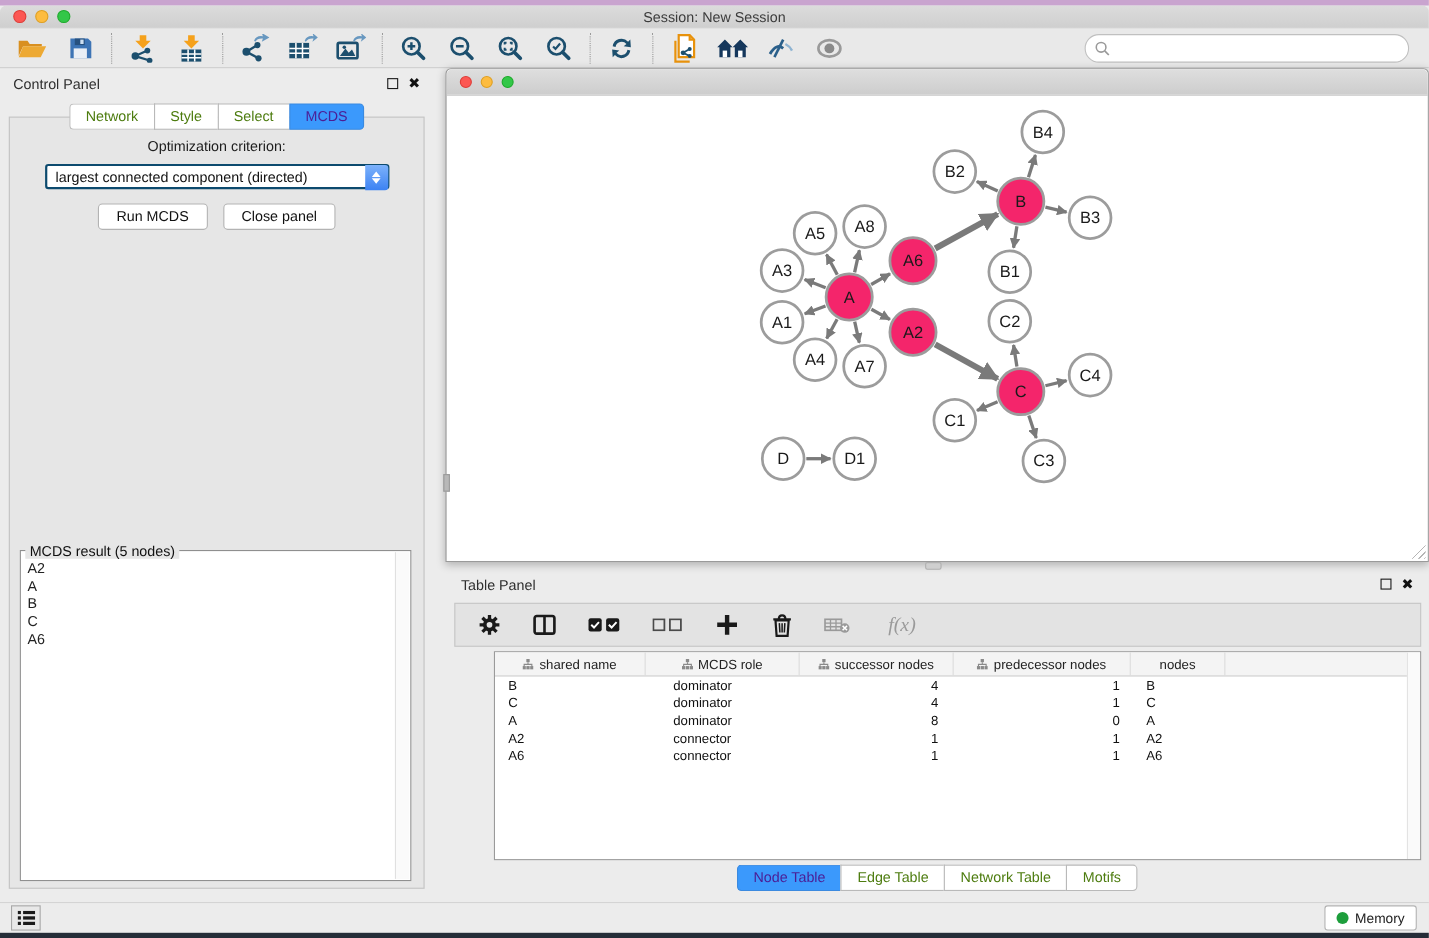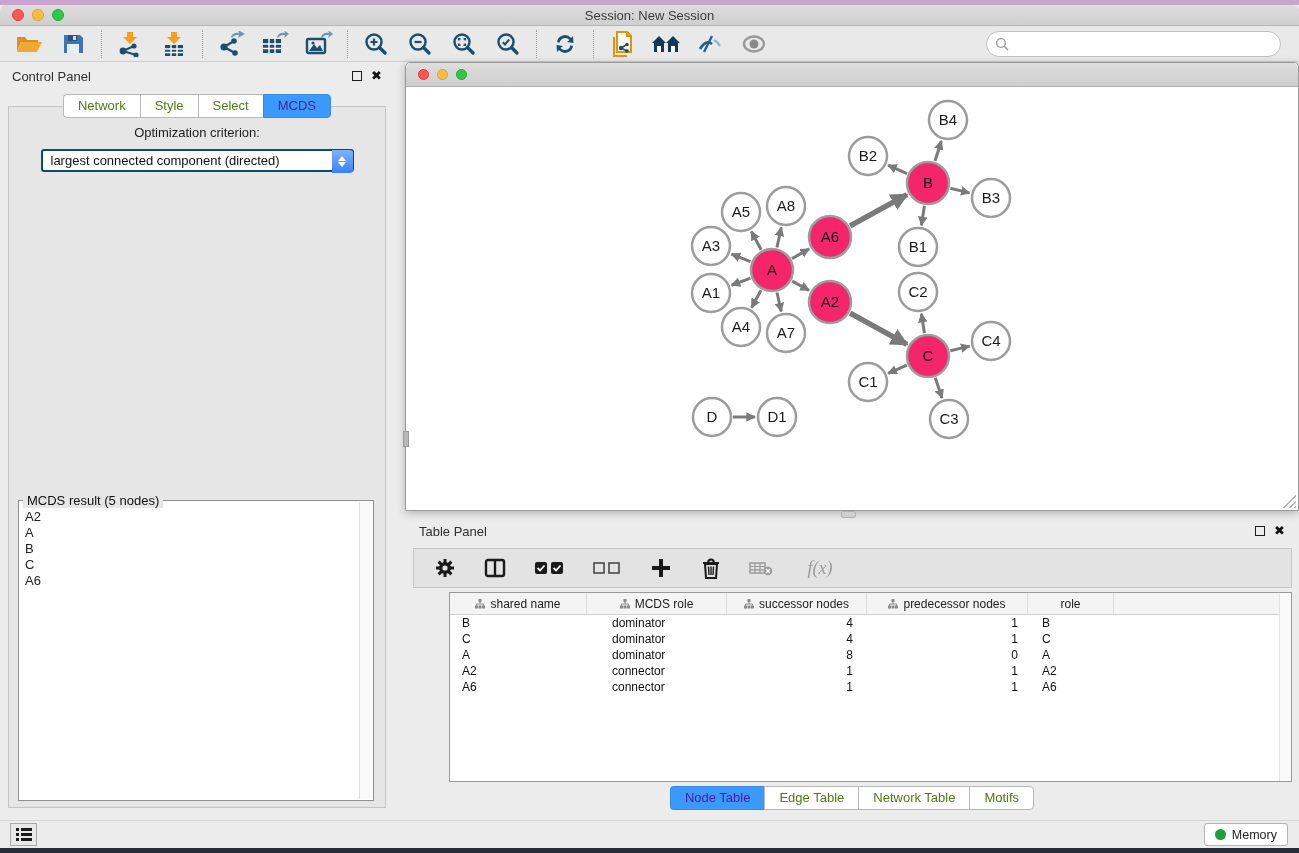--- a/index.html
+++ b/index.html
@@ -346,20 +346,24 @@
       </div>
     </div>
   <div class="cp-body">
     <div class="opt-label">Optimization criterion:</div>
     <div class="dropdown">
       <span class="dd-value">largest connected component (directed)</span>
       <span class="dd-stepper">
           <i class="dd-up"></i>
           <i class="dd-down"></i>
         </span>
+    </div>
+    <div class="btnrow">
+      <button class="pbtn">Run MCDS</button>
+      <button class="pbtn">Close panel</button>
     </div>
     <div class="result-box">
       <span class="result-legend">MCDS result (5 nodes)</span>
       <div class="result-list" id="result-list">
           <div>A2</div>
           <div>A</div>
           <div>B</div>
           <div>C</div>
           <div>A6</div>
         </div>
@@ -597,21 +601,21 @@
           <svg width="10" height="10" viewBox="0 0 10 10">
             <rect x="3.5" y="0" width="3" height="3" fill="#8a8a8a"></rect>
             <rect x="0" y="6.5" width="3" height="3" fill="#8a8a8a"></rect>
             <rect x="3.5" y="6.5" width="3" height="3" fill="#8a8a8a"></rect>
             <rect x="7" y="6.5" width="3" height="3" fill="#8a8a8a"></rect>
             <path d="M5 3 L5 5 M1.5 6.5 L1.5 5 L8.5 5 L8.5 6.5" stroke="#8a8a8a" stroke-width="1" fill="none"></path>
           </svg>
           <span>predecessor nodes</span>
         </div>
         <div class="th" style="width: 86px;">
-          <span>role</span>
+          <span>nodes</span>
         </div>
       </div>
     <div id="table-body">
         <div class="trow">
           <div class="td" style="width: 137px; text-align: left; padding-left: 12px;">B</div>
           <div class="td" style="width: 140px; text-align: left; padding-left: 25px;">dominator</div>
           <div class="td" style="width: 140px; text-align: right; padding-right: 14px;">4</div>
           <div class="td" style="width: 161px; text-align: right; padding-right: 10px;">1</div>
           <div class="td" style="width: 86px; text-align: left; padding-left: 14px;">B</div>
         </div>

